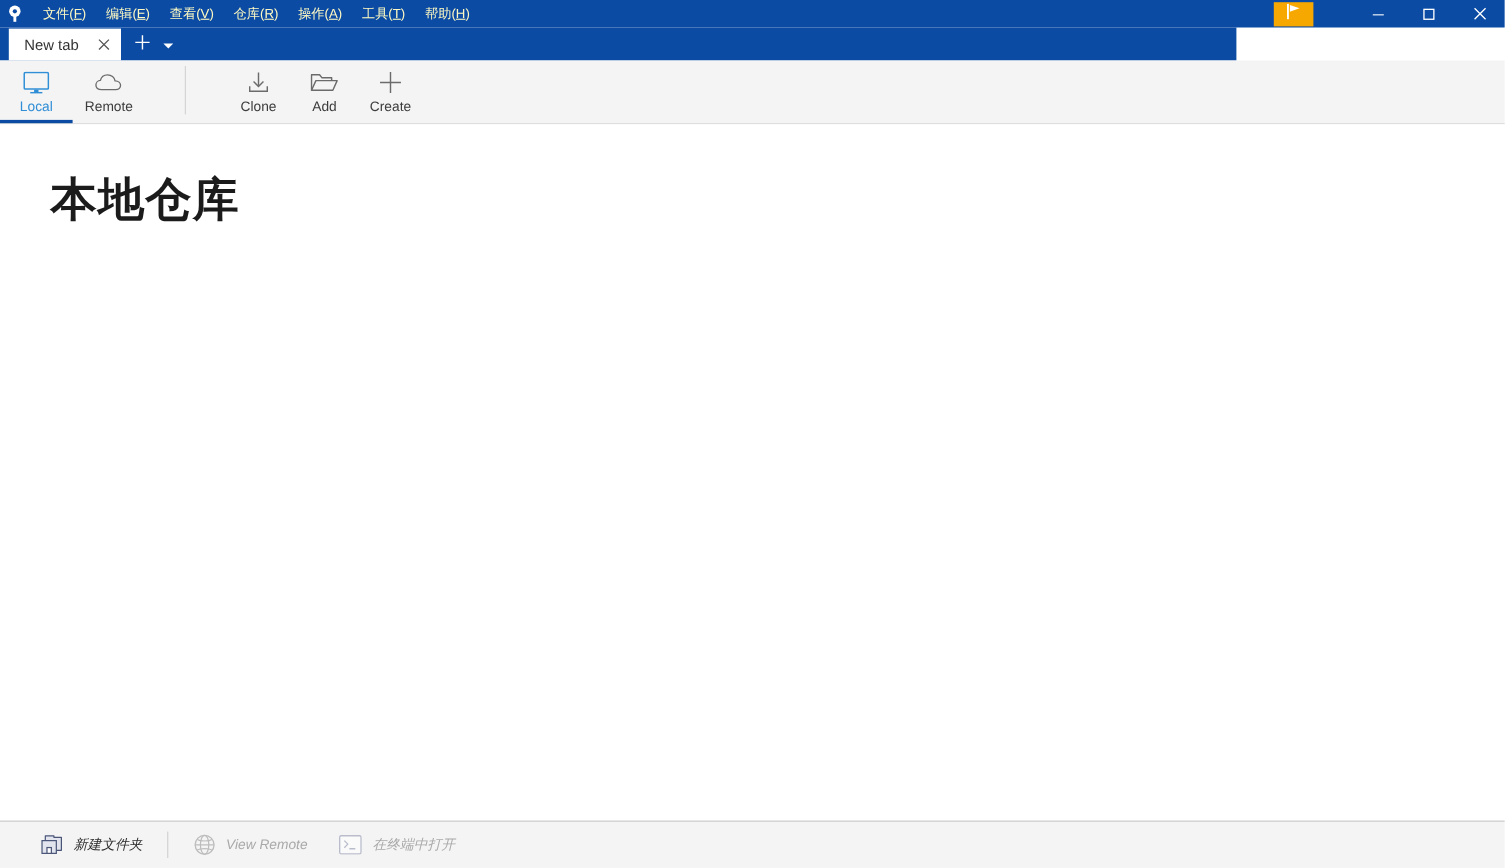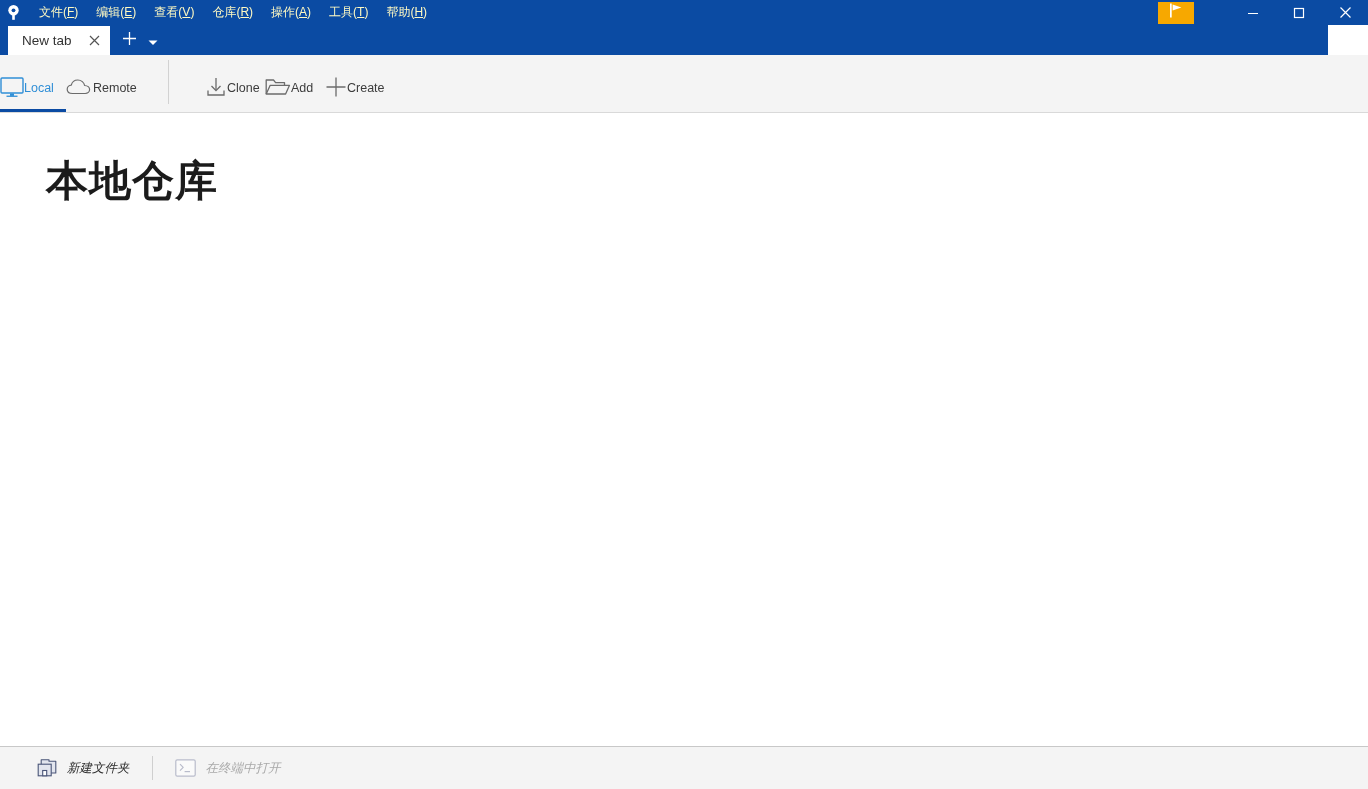--- a/index.html
+++ b/index.html
@@ -34,21 +34,21 @@
   }
   .win-btns{ display:flex; align-items:center; height:25px; }
   .win-btn{
     width:46px; height:25px; display:flex; align-items:center; justify-content:center;
     color:#ffffff;
   }
   .win-btn svg{ display:block; }
 
   
   .tabstrip{
-    position:absolute; top:25px; left:0; width:1328px; height:30px;
+    position:absolute; top:25px; left:0; width:1124px; height:30px;
     background:#0b4ba3; display:flex; align-items:flex-end;
   }
   .tab{
     margin-left:8px; height:29px; background:#ffffff;
     display:flex; align-items:center; padding:0 6px 0 14px;
     min-width:99px;
   }
   .tab-label{ font-size:13.5px; color:#333333; white-space:nowrap; }
   .tab-close{
     margin-left:14px; width:18px; height:18px;
@@ -65,21 +65,21 @@
   }
 
   
   .toolbar{
     position:absolute; top:55px; left:0; width:1368px; height:58px;
     background:#f4f4f4; border-bottom:1px solid #d9d9d9;
     display:flex; align-items:flex-start;
   }
   .tb-item{
     width:66px; height:57px; position:relative;
-    display:flex; align-items:center; justify-content:flex-start;
+    display:flex; flex-direction:column; align-items:center; justify-content:flex-start;
     padding-top:7px;
   }
   .tb-item .tb-icon{ height:26px; display:flex; align-items:center; justify-content:center; }
   .tb-item .tb-label{
     font-size:12.5px; color:#3c3c3c; margin-top:2px; white-space:nowrap;
   }
   .tb-item.active .tb-label{ color:#2f8ed6; }
   .tb-item.active::after{
     content:""; position:absolute; left:0; bottom:0; width:66px; height:3px;
     background:#0b4ba3;
@@ -291,20 +291,32 @@
         <path d="M4.2 2.2 L4.2 0.8 L12 0.8 L12 2.2 L18.8 2.2 L18.8 14 L4.2 14 Z" fill="#e2e5ee" stroke="#4a5578" stroke-width="1.1" stroke-linejoin="round"></path>
         <rect x="1.2" y="5.2" width="13" height="11.6" fill="#e2e5ee" stroke="#4a5578" stroke-width="1.1"></rect>
         <rect x="5.7" y="11.5" width="4" height="5.3" fill="#ffffff" stroke="#4a5578" stroke-width="1.1"></rect>
       </svg>
     </span>
     <span class="sb-label">新建文件夹</span>
   </div>
 
   <div class="sb-sep"></div>
 
+  <div class="sb-item disabled">
+    <span class="sb-icon">
+      <svg width="20" height="20" viewBox="0 0 20 20" aria-hidden="true">
+        <circle cx="10" cy="10" r="8.6" fill="none" stroke="#bdbdbd" stroke-width="1.2"></circle>
+        <ellipse cx="10" cy="10" rx="3.8" ry="8.6" fill="none" stroke="#bdbdbd" stroke-width="1.1"></ellipse>
+        <path d="M1.5 10 L18.5 10" stroke="#bdbdbd" stroke-width="1.1"></path>
+        <path d="M3.3 5.2 C6 7 14 7 16.7 5.2" fill="none" stroke="#bdbdbd" stroke-width="1"></path>
+        <path d="M3.3 14.8 C6 13 14 13 16.7 14.8" fill="none" stroke="#bdbdbd" stroke-width="1"></path>
+      </svg>
+    </span>
+    <span class="sb-label">View Remote</span>
+  </div>
 
   <div class="sb-item disabled">
     <span class="sb-icon">
       <svg width="21" height="18" viewBox="0 0 21 18" aria-hidden="true">
         <rect x="0.8" y="0.8" width="19.4" height="16.4" rx="1.4" fill="#fafafa" stroke="#b9bccb" stroke-width="1.2"></rect>
         <path d="M5 5.2 L8.2 8.4 L5 11.6" fill="none" stroke="#b9bccb" stroke-width="1.2" stroke-linejoin="round"></path>
         <path d="M9.6 12.6 L15 12.6" stroke="#b9bccb" stroke-width="1.2"></path>
       </svg>
     </span>
     <span class="sb-label">在终端中打开</span>

